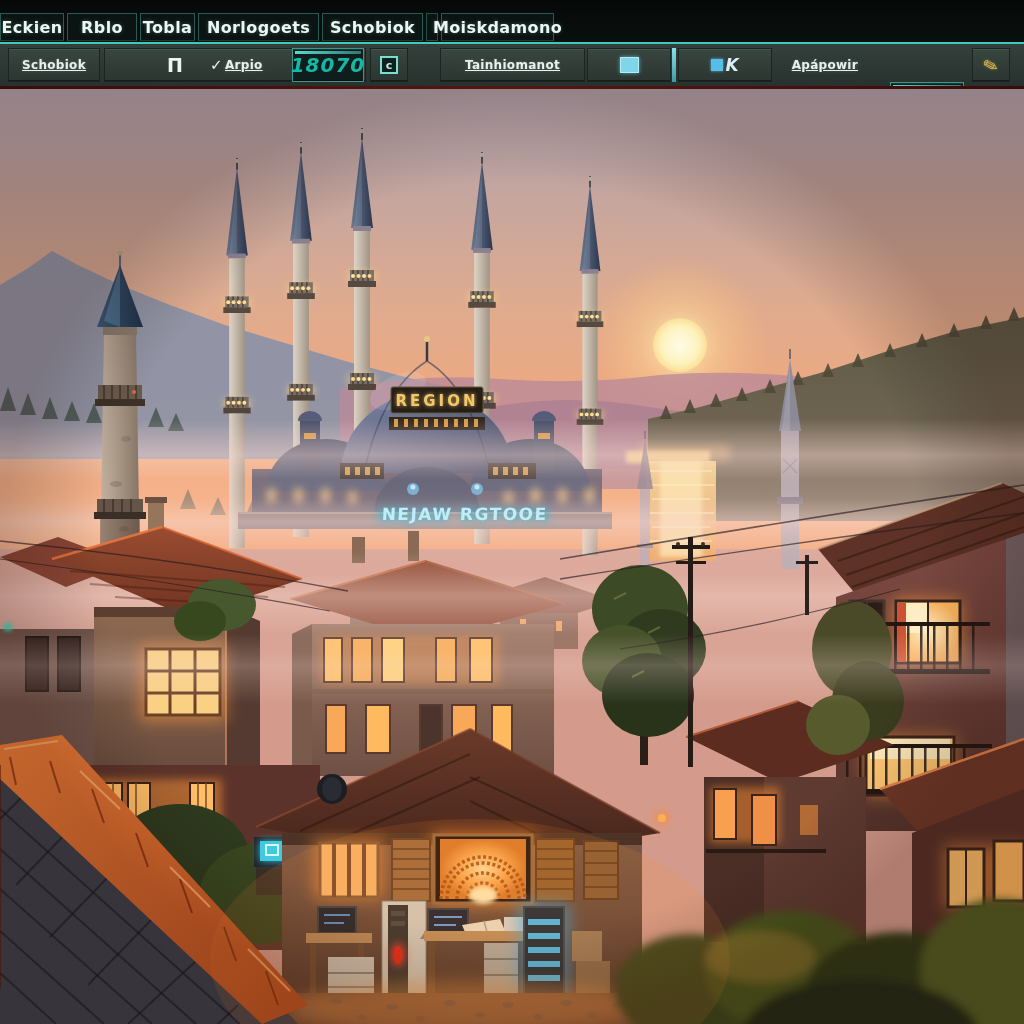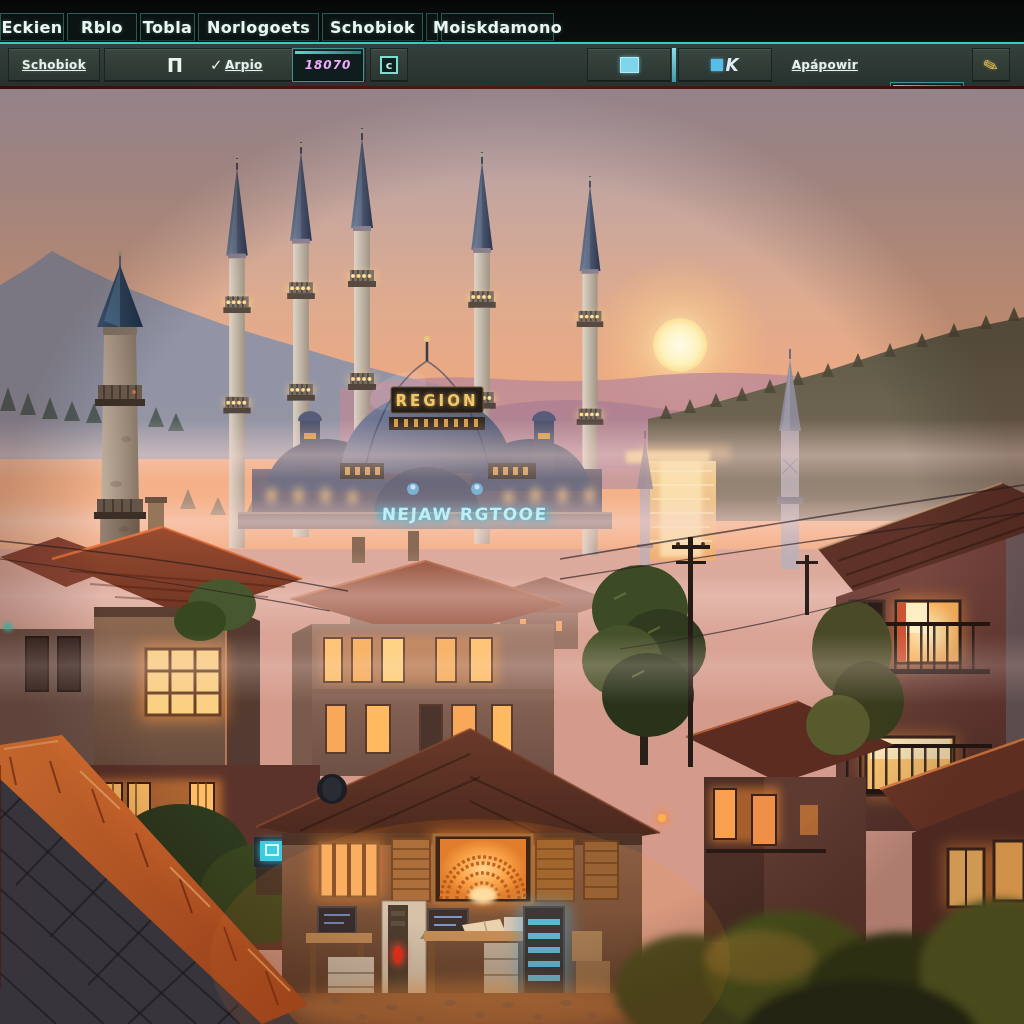--- a/index.html
+++ b/index.html
@@ -16,22 +16,22 @@
            letter-spacing:.4px;text-shadow:0 0 4px rgba(150,235,225,.3);}
   .menubar .spacer{height:28px;width:12px;background:#0b1412;border:1px solid #234f4a;}
   
   .toolbar{position:absolute;left:0;top:42px;width:1024px;height:44px;
            background:linear-gradient(#34403c,#27312e);
            border-top:2px solid #3cc9bf;}
   .toolbar .seg{position:absolute;top:4px;height:34px;background:linear-gradient(#39453f,#2b3531);
            border:1px solid #1a2422;box-shadow:inset 0 1px 0 rgba(130,210,200,.14), inset 0 -1px 0 rgba(0,0,0,.45);
            display:flex;align-items:center;justify-content:center;color:#e8f1ec;font-weight:700;}
   .toolbar .txt{font-size:12px;letter-spacing:.3px;text-shadow:0 0 3px rgba(200,255,245,.25);text-decoration:underline;}
-  .toolbar .valbox{background:#0f1d1c;border:1px solid #3f948c;color:#f0abfc;
-           font-style:italic;font-size:12px;letter-spacing:1px;position:relative;}
+  .toolbar .valbox{background:#0f1d1c;border:1px solid #3f948c;color:#14b8a6;
+           font-style:italic;font-size:20px;letter-spacing:1px;position:relative;}
   .toolbar .valbox::before{content:"";position:absolute;left:2px;right:2px;top:2px;height:3px;
            background:linear-gradient(90deg,#58d8cc,#2e7a74);}
   .glyph{font-size:19px;color:#eef5f1;}
   .cicon{width:18px;height:18px;border:2px solid #7adfd3;background:#10201e;color:#bfeee8;
          font-size:11px;font-weight:700;display:flex;align-items:center;justify-content:center;}
   .bluesq{width:19px;height:16px;background:#7fd6ea;border:1px solid #b5ecf6;box-shadow:0 0 4px rgba(120,220,240,.7);}
   .ksq{width:12px;height:12px;background:#56bee8;display:inline-block;margin-right:2px;box-shadow:0 0 3px rgba(100,200,240,.8);}
   .klabel{color:#dceef6;font-size:17px;font-weight:700;font-style:italic;}
   .pen{color:#d8b44a;font-size:18px;transform:rotate(-15deg);text-shadow:0 0 3px rgba(240,200,90,.6);}
   .tealdiv{position:absolute;top:4px;height:34px;width:4px;background:linear-gradient(#8adfe8,#3e9aa8);}
@@ -72,20 +72,21 @@
     <div class="seg txt" style="left:8px;width:92px">Schobiok</div>
     <div class="seg" style="left:104px;width:262px">
       <span class="glyph" style="position:absolute;left:62px">Π</span>
       <span class="glyph" style="position:absolute;left:105px;font-size:15px">✓</span>
       <span class="txt" style="position:absolute;left:120px">Arpio</span>
     </div>
     <div class="seg valbox" style="left:292px;width:72px">18070</div>
     <div class="seg" style="left:370px;width:38px">
       <span class="cicon">c</span>
     </div>
+    <div class="seg txt" style="left:440px;width:145px">Tainhiomanot</div>
     <div class="seg" style="left:587px;width:84px">
       <span class="bluesq"></span>
     </div>
     <div class="tealdiv" style="left:672px"></div>
     <div class="seg" style="left:678px;width:94px">
       <span class="ksq"></span>
       <span class="klabel">K</span>
     </div>
     <div class="seg txt" style="left:756px;width:108px;justify-content:flex-end;padding-right:6px;background:none;border:none;box-shadow:none">Apápowir</div>
     <div class="seg valbox" style="left:890px;width:74px">28890</div>

